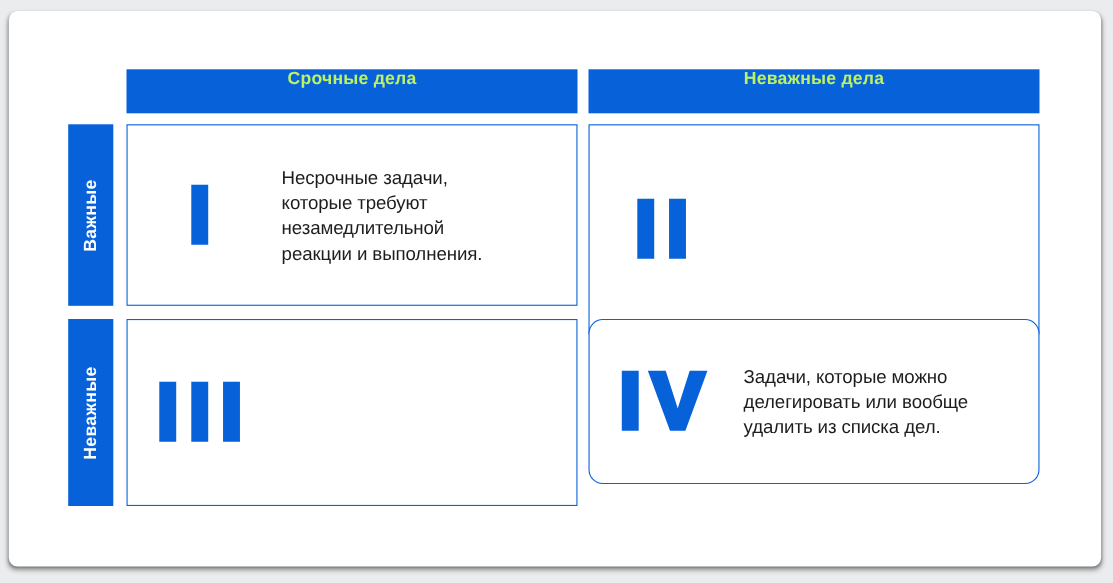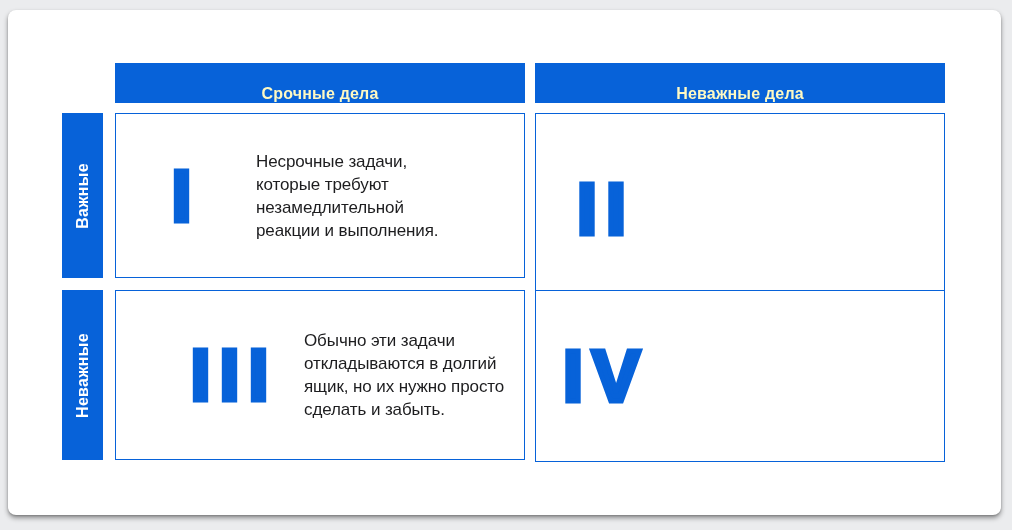--- a/index.html
+++ b/index.html
@@ -20,22 +20,22 @@
     left: 8px; top: 10px;
     width: 993px; height: 505px;
     background: #ffffff;
     border-radius: 8px;
     box-shadow: 0 3px 5px rgba(0,0,0,0.40), 0 1px 2px rgba(0,0,0,0.18);
   }
   .col-header {
     position: absolute;
     height: 40px; width: 410px;
     background: #0762d9;
-    color: #fef9c3;
-    display: flex; align-items: flex-end; justify-content: center;
+    color: #bef264;
+    display: flex; align-items: flex-start; justify-content: center;
     font-size: 16px; font-weight: bold;
     letter-spacing: 0.2px;
   }
   .col-header.c1 { left: 107px; top: 53px; }
   .col-header.c2 { left: 527px; top: 53px; }
   .row-header {
     position: absolute;
     left: 54px; width: 41px;
     background: #0762d9;
     color: #ffffff;
@@ -53,22 +53,22 @@
   .quadrant {
     position: absolute;
     width: 410px;
     background: #ffffff;
     border: 1px solid #0762d9;
     display: flex;
     align-items: center;
   }
   .quadrant.q1 { left: 107px; top: 103px; height: 165px; }
   .quadrant.q2 { left: 527px; top: 103px; height: 191px; }
-  .quadrant.q3 { left: 107px; top: 280px; height: 170px; padding-left: 48px; }
-  .quadrant.q4 { left: 527px; top: 280px; height: 172px; }
+  .quadrant.q3 { left: 107px; top: 280px; height: 170px; }
+  .quadrant.q4 { left: 527px; top: 280px; height: 150px; border-radius: 13px; }
   .numeral {
     width: 140px;
     flex: 0 0 140px;
     text-align: center;
     color: #0762d9;
     font-weight: bold;
     font-size: 72px;
     line-height: 1;
     letter-spacing: 9px;
     -webkit-text-stroke: 5px #0762d9;
@@ -110,24 +110,23 @@
 незамедлительной
 реакции и выполнения.</div>
     </div>
 
     <div class="quadrant q2">
       <div class="numeral">II</div>
     </div>
 
     <div class="quadrant q3">
       <div class="numeral">III</div>
-      <div class="description">Обычно эти задачи
-откладываются в долгий
-ящик, но их нужно просто
-сделать и забыть.</div>
     </div>
 
     <div class="quadrant q4">
       <div class="numeral">IV</div>
+      <div class="description">Задачи, которые можно
+делегировать или вообще
+удалить из списка дел.</div>
     </div>
 
   </div>
 </div>
 
 </body></html>

